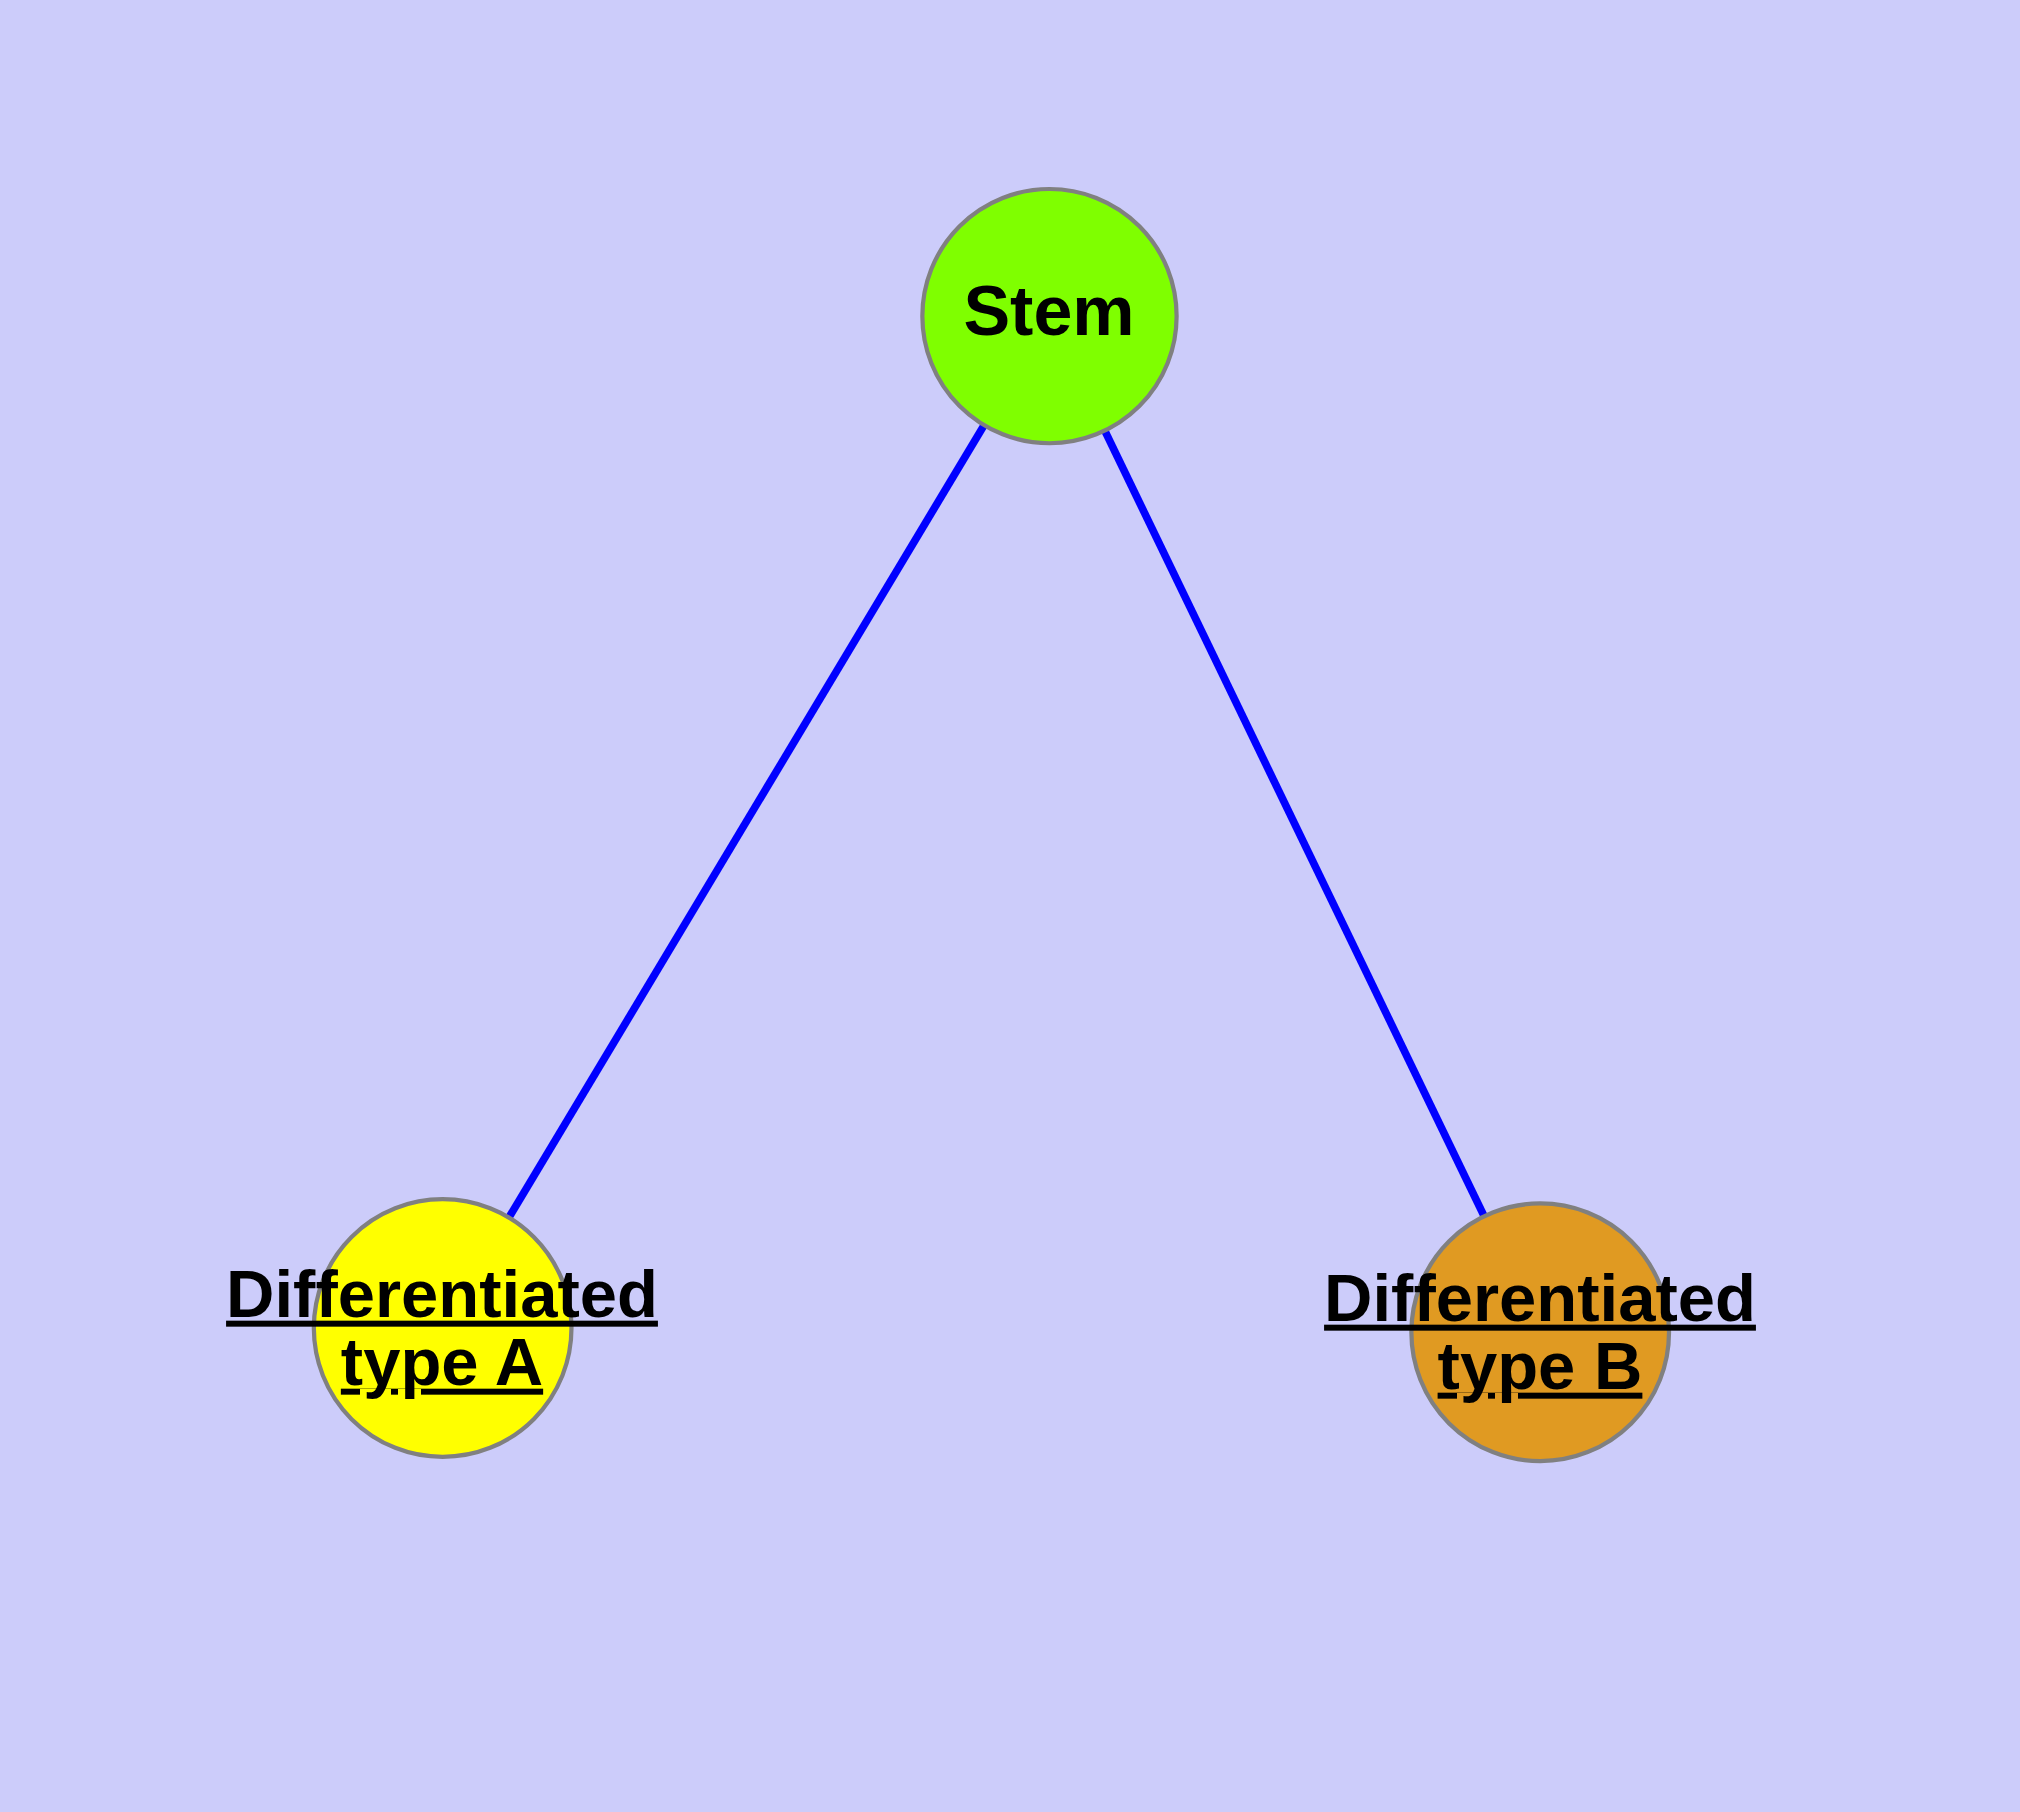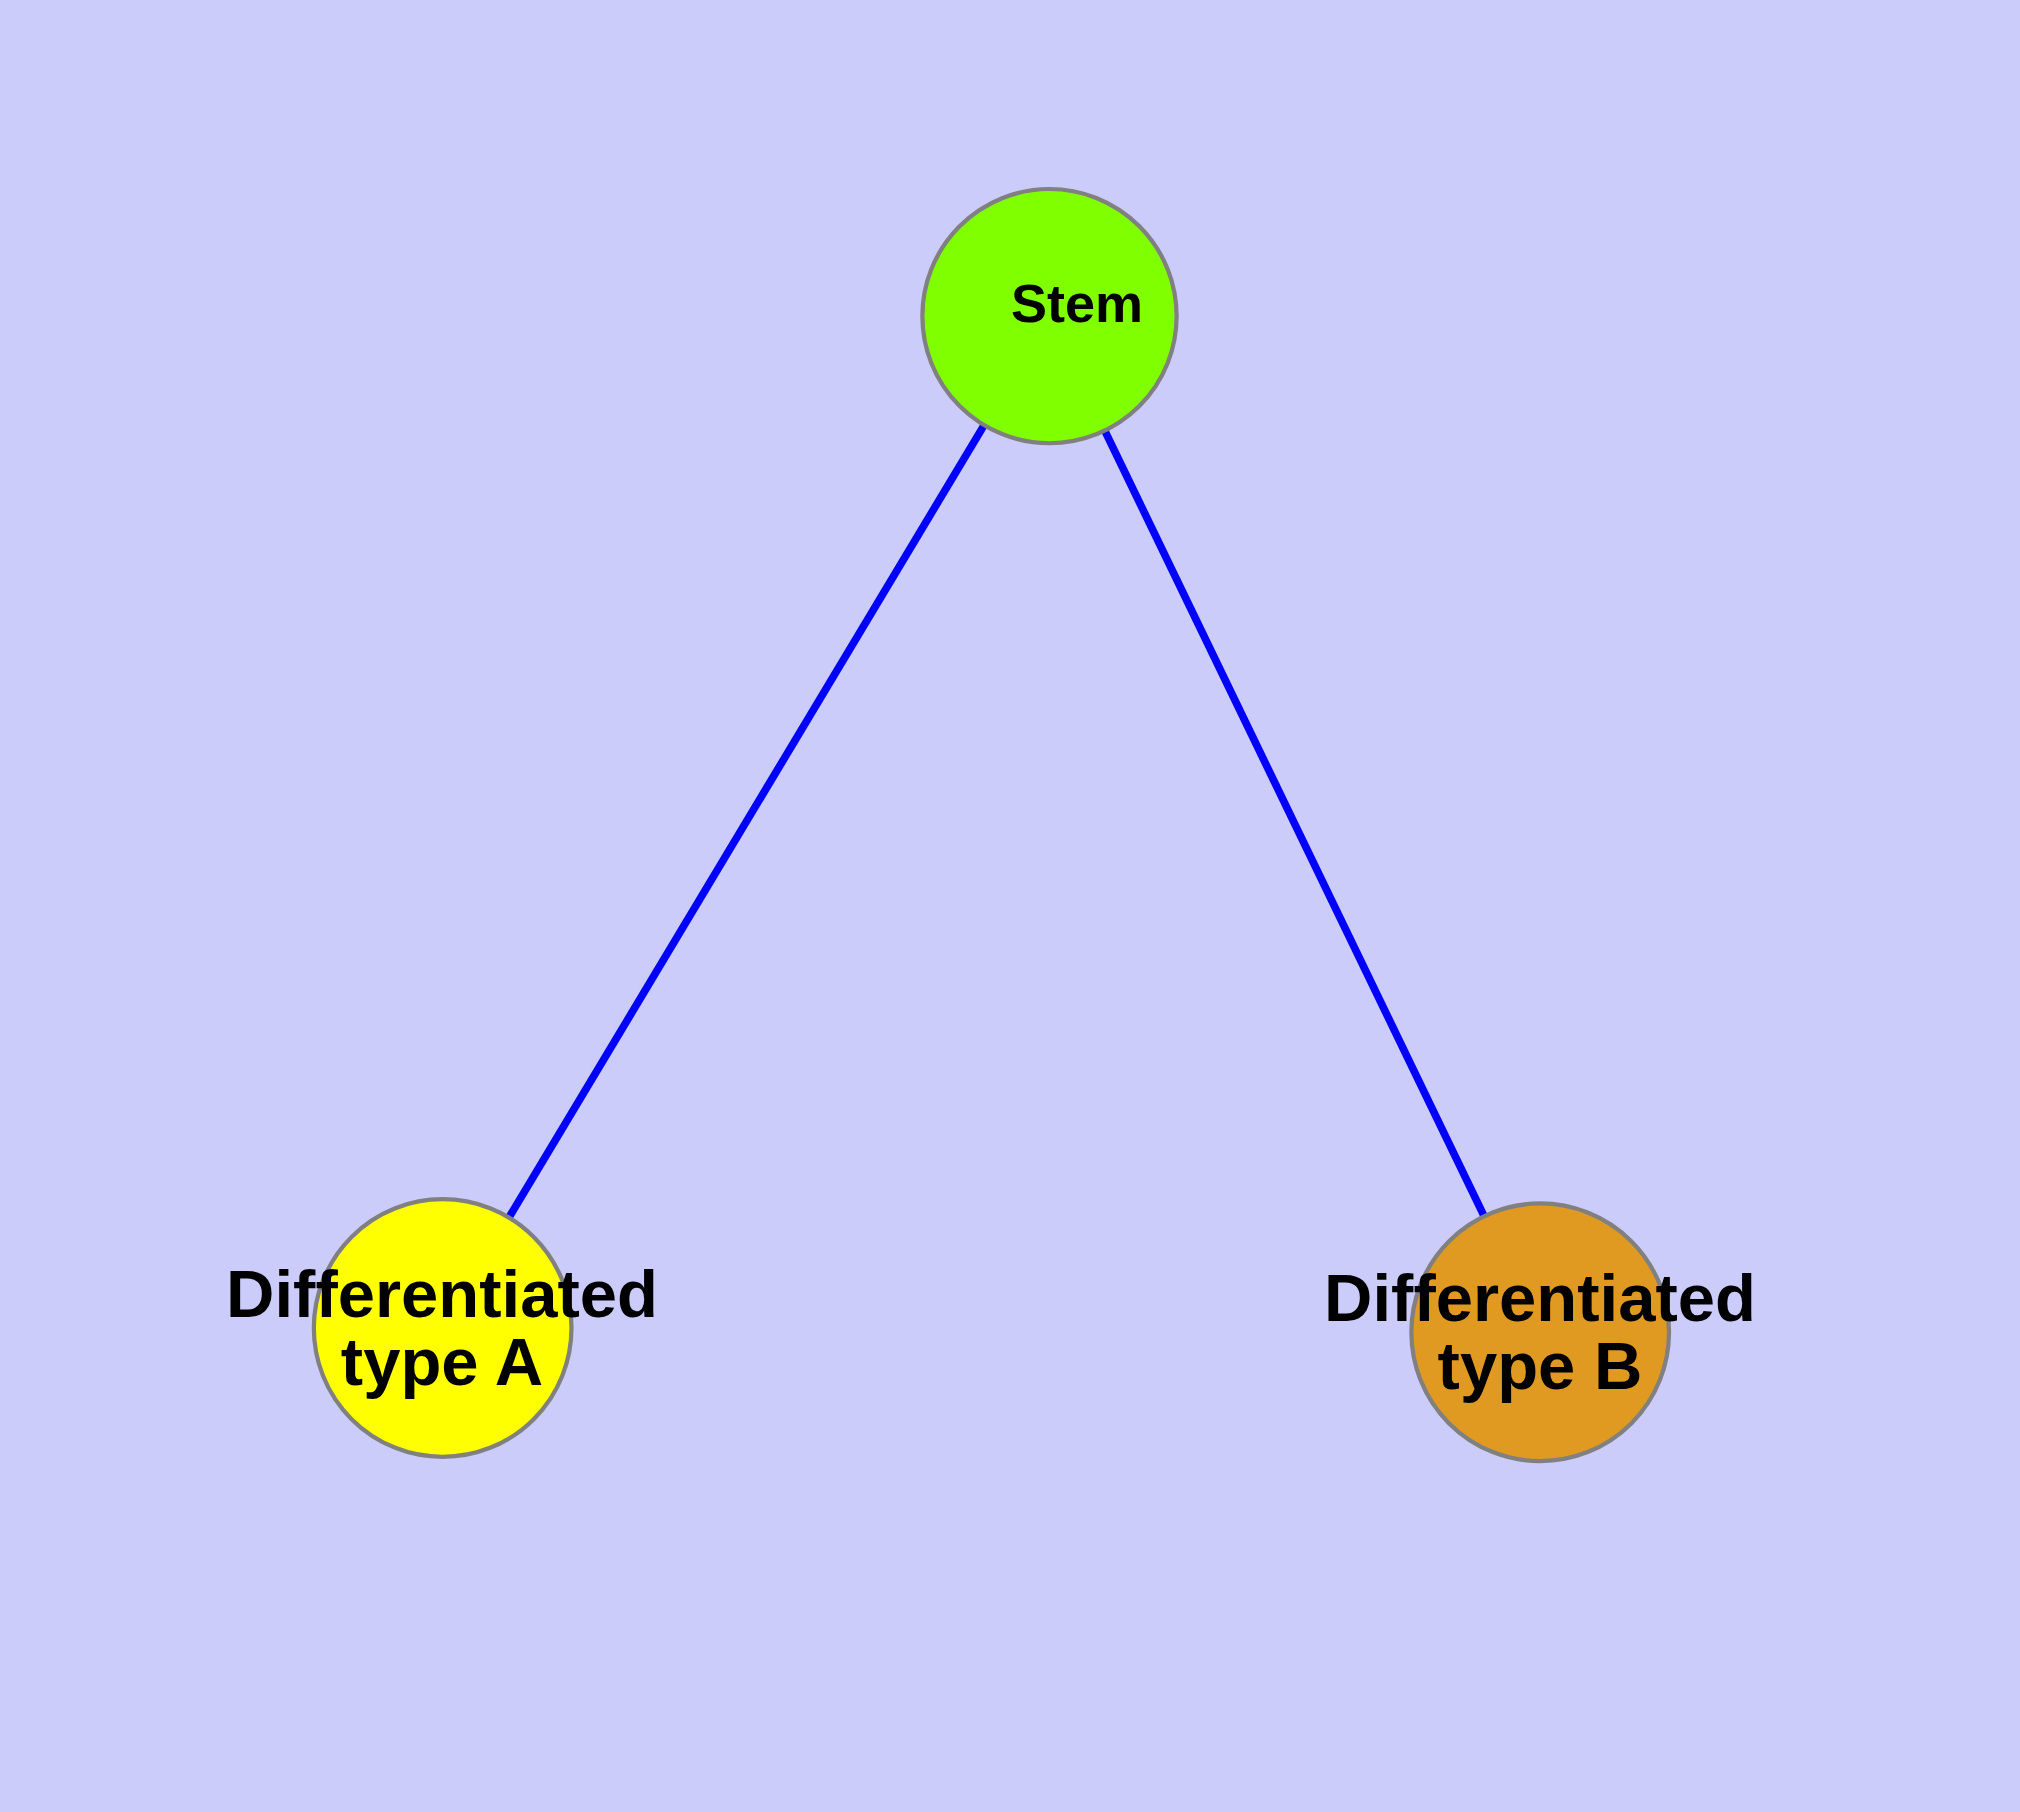--- a/index.html
+++ b/index.html
@@ -35,20 +35,21 @@
     line-height: 1.02;
     white-space: pre;
     pointer-events: none;
     transform: translate(-50%, -50%);
   }
   .label-stem {
     font-size: 63px;
   }
   .label-leaf {
     font-size: 67px;
+    text-decoration: underline;
   }
 </style>
 </head>
 <body>
 
 <div id="canvas" style="background: rgb(204, 204, 250); width: 2021px; height: 1812px;">
 
   <svg id="graph-svg" viewBox="0 0 2384 2138" style="width: 2021px; height: 1812px;">
 
     <g>
@@ -57,21 +58,21 @@
     </g>
 
     <g>
       <circle cx="1238" cy="373" r="150" fill="#7fff00" stroke="#808080" stroke-width="5"></circle>
       <circle cx="522" cy="1567" r="152" fill="#ffff00" stroke="#808080" stroke-width="5"></circle>
       <circle cx="1817" cy="1572" r="152" fill="#e09a22" stroke="#808080" stroke-width="5"></circle>
     </g>
 
   </svg>
 
-  <div class="node-label label-stem" style="left: 1049px; top: 304px; font-size: 54px; margin-left: 28px;">Stem</div>
+  <div class="node-label label-stem" style="left: 1049px; top: 312px; font-size: 70px;">Stem</div>
 
   <div class="node-label label-leaf" style="left: 442px; top: 1328px; font-size: 67px;">Differentiated
 type A</div>
 
   <div class="node-label label-leaf" style="left: 1540px; top: 1332px; font-size: 67px;">Differentiated
 type B</div>
 
 </div>
 
 

